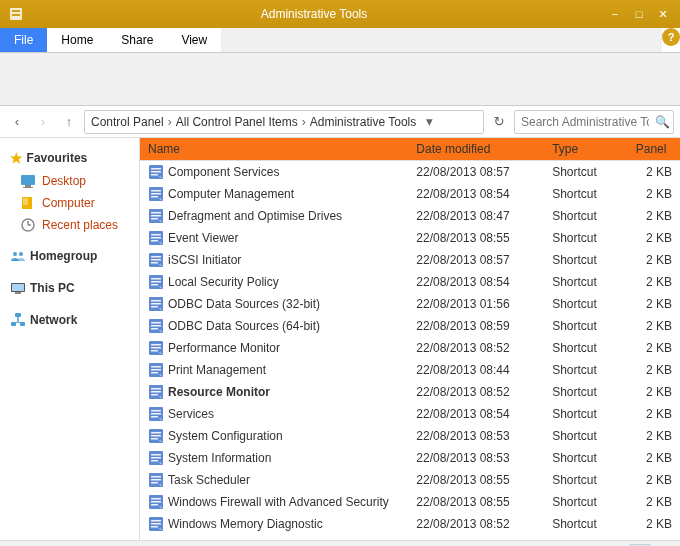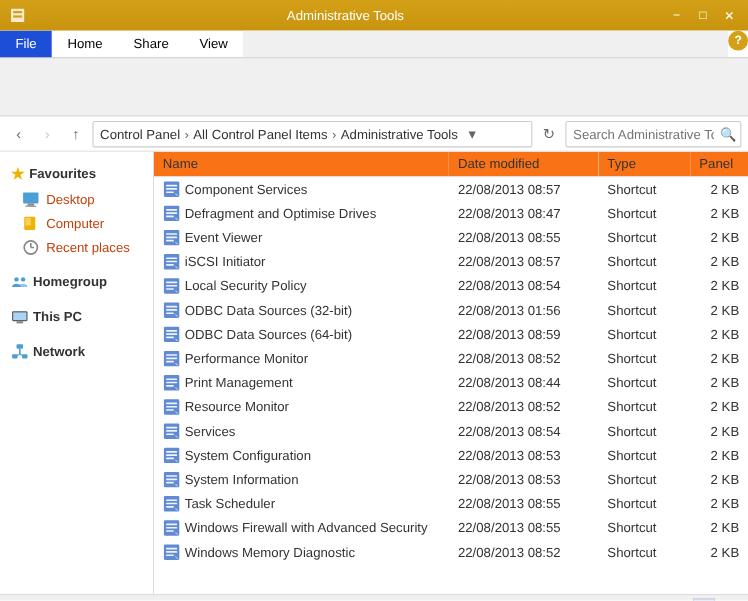--- a/index.html
+++ b/index.html
@@ -18,21 +18,21 @@
     .title-bar-icon { width: 16px; height: 16px; display: flex; align-items: center; justify-content: center; }
     .title-bar-icon svg { width: 16px; height: 16px; }
     .title-bar-center { flex: 1; text-align: center; color: #fff; font-size: 12px; }
     .title-bar-controls { display: flex; gap: 2px; }
     .title-btn { width: 22px; height: 20px; display: flex; align-items: center; justify-content: center; color: #fff; cursor: pointer; font-size: 11px; border: none; background: none; }
 
     
     .ribbon { background: #f0f0f0; border-bottom: 1px solid #ccc; }
     .ribbon-tabs { display: flex; background: #fff; border-bottom: 1px solid #ccc; }
     .ribbon-tab { padding: 5px 14px; font-size: 12px; cursor: pointer; border: none; background: none; }
-    .ribbon-tab.active { background: #1d4ed8; color: #fff; }
+    .ribbon-tab.active { background: #3b82f6; color: #fff; }
     .ribbon-content { height: 52px; display: flex; align-items: center; padding: 4px 8px; gap: 8px; }
     .help-btn { margin-left: auto; width: 18px; height: 18px; border-radius: 50%; background: #d4a017; color: #fff; display: flex; align-items: center; justify-content: center; font-size: 11px; font-weight: bold; cursor: pointer; }
 
     
     .address-bar { height: 32px; display: flex; align-items: center; padding: 0 6px; gap: 4px; border-bottom: 1px solid #ddd; background: #fff; }
     .nav-btn { width: 22px; height: 22px; display: flex; align-items: center; justify-content: center; border: none; background: none; color: #666; cursor: pointer; border-radius: 2px; font-size: 13px; }
     .nav-btn.disabled { color: #ccc; cursor: default; }
     .address-path { flex: 1; height: 24px; border: 1px solid #ccc; background: #fff; padding: 2px 6px; display: flex; align-items: center; gap: 4px; font-size: 12px; color: #333; border-radius: 2px; }
     .path-separator { color: #666; }
     .path-item { color: #333; }
@@ -241,20 +241,39 @@
     <div class="name-cell">
       <div class="file-icon">
         <svg width="16" height="16" viewBox="0 0 16 16">
           <rect x="1" y="1" width="14" height="14" rx="1" fill="#4477cc" opacity="0.85"></rect>
           <rect x="3" y="4" width="10" height="1.5" rx="0.5" fill="white" opacity="0.9"></rect>
           <rect x="3" y="7" width="10" height="1.5" rx="0.5" fill="white" opacity="0.9"></rect>
           <rect x="3" y="10" width="7" height="1.5" rx="0.5" fill="white" opacity="0.9"></rect>
           <polygon points="12,12 14,14 13,14 11,12" fill="white" opacity="0.7"></polygon>
         </svg>
       </div>
+      <span>Computer Management</span>
+    </div>
+            </td>
+            <td style="min-width: 130px;">22/08/2013 08:54</td>
+            <td style="min-width: 80px;">Shortcut</td>
+            <td style="text-align: right; min-width: 50px;">2 KB</td>
+          </tr>
+          <tr>
+            <td style="min-width: 220px;">
+    <div class="name-cell">
+      <div class="file-icon">
+        <svg width="16" height="16" viewBox="0 0 16 16">
+          <rect x="1" y="1" width="14" height="14" rx="1" fill="#4477cc" opacity="0.85"></rect>
+          <rect x="3" y="4" width="10" height="1.5" rx="0.5" fill="white" opacity="0.9"></rect>
+          <rect x="3" y="7" width="10" height="1.5" rx="0.5" fill="white" opacity="0.9"></rect>
+          <rect x="3" y="10" width="7" height="1.5" rx="0.5" fill="white" opacity="0.9"></rect>
+          <polygon points="12,12 14,14 13,14 11,12" fill="white" opacity="0.7"></polygon>
+        </svg>
+      </div>
       <span>Defragment and Optimise Drives</span>
     </div>
             </td>
             <td style="min-width: 130px;">22/08/2013 08:47</td>
             <td style="min-width: 80px;">Shortcut</td>
             <td style="text-align: right; min-width: 50px;">2 KB</td>
           </tr>
           <tr>
             <td style="min-width: 220px;">
     <div class="name-cell">
@@ -382,21 +401,21 @@
         </svg>
       </div>
       <span>Print Management</span>
     </div>
             </td>
             <td style="min-width: 130px;">22/08/2013 08:44</td>
             <td style="min-width: 80px;">Shortcut</td>
             <td style="text-align: right; min-width: 50px;">2 KB</td>
           </tr>
           <tr>
-            <td style="min-width: 220px;">
+            <td style="min-width: 220px; font-weight: bold;">
     <div class="name-cell">
       <div class="file-icon">
         <svg width="16" height="16" viewBox="0 0 16 16">
           <rect x="1" y="1" width="14" height="14" rx="1" fill="#4477cc" opacity="0.85"></rect>
           <rect x="3" y="4" width="10" height="1.5" rx="0.5" fill="white" opacity="0.9"></rect>
           <rect x="3" y="7" width="10" height="1.5" rx="0.5" fill="white" opacity="0.9"></rect>
           <rect x="3" y="10" width="7" height="1.5" rx="0.5" fill="white" opacity="0.9"></rect>
           <polygon points="12,12 14,14 13,14 11,12" fill="white" opacity="0.7"></polygon>
         </svg>
       </div>

